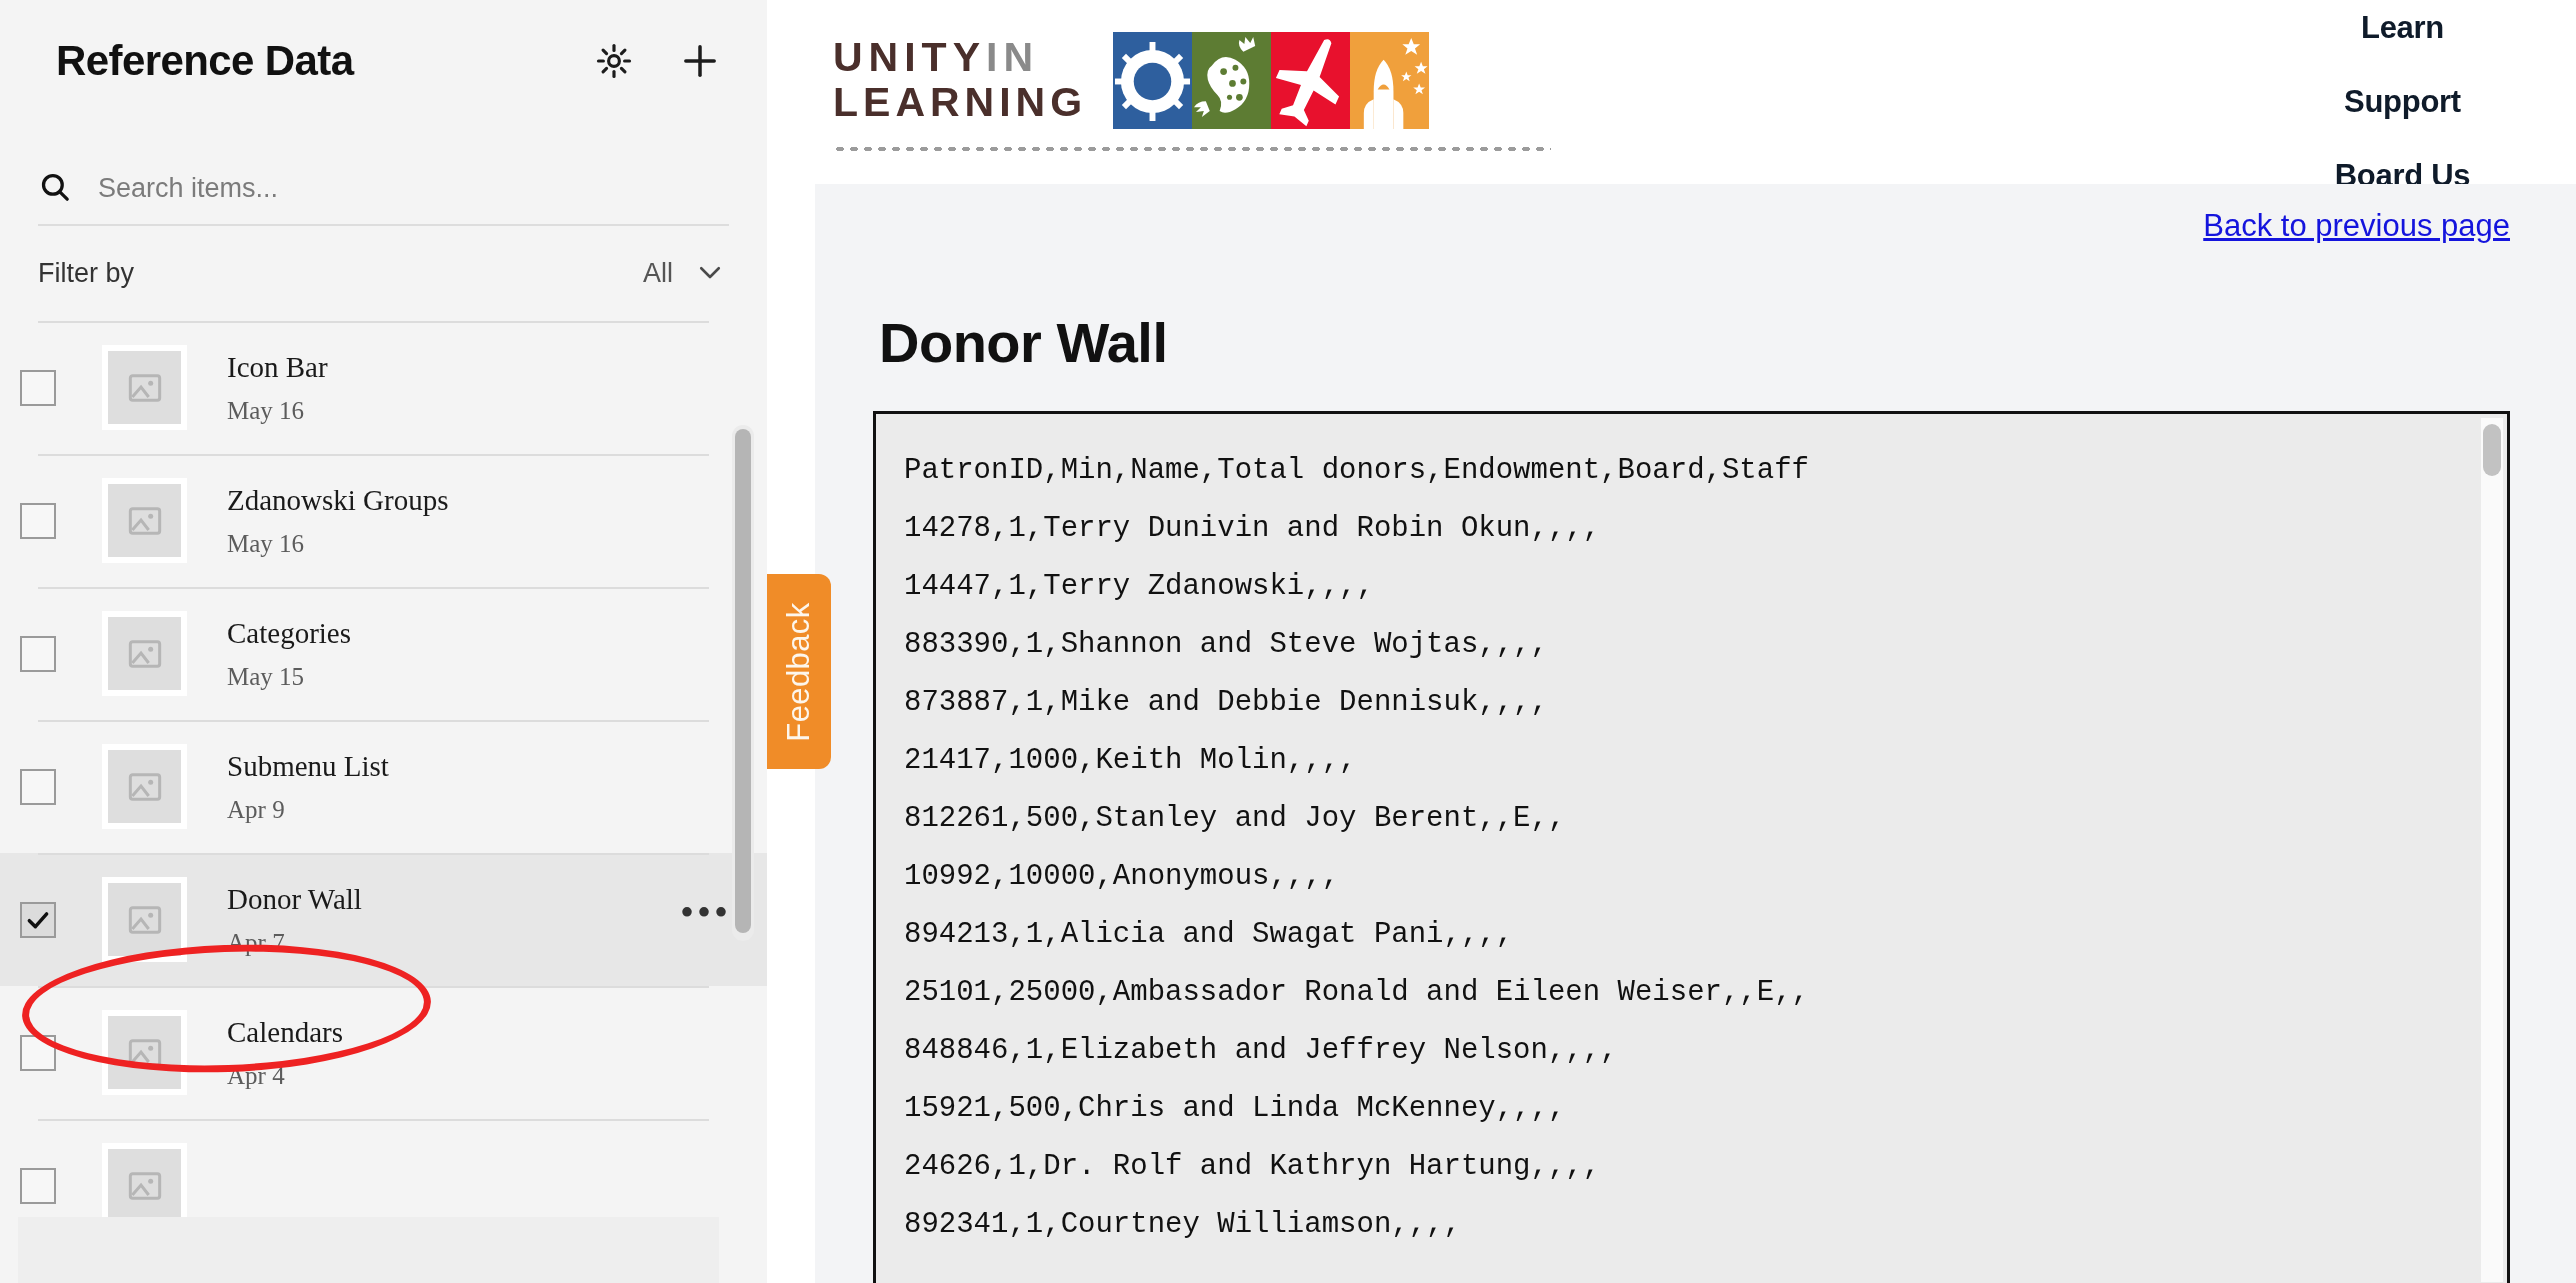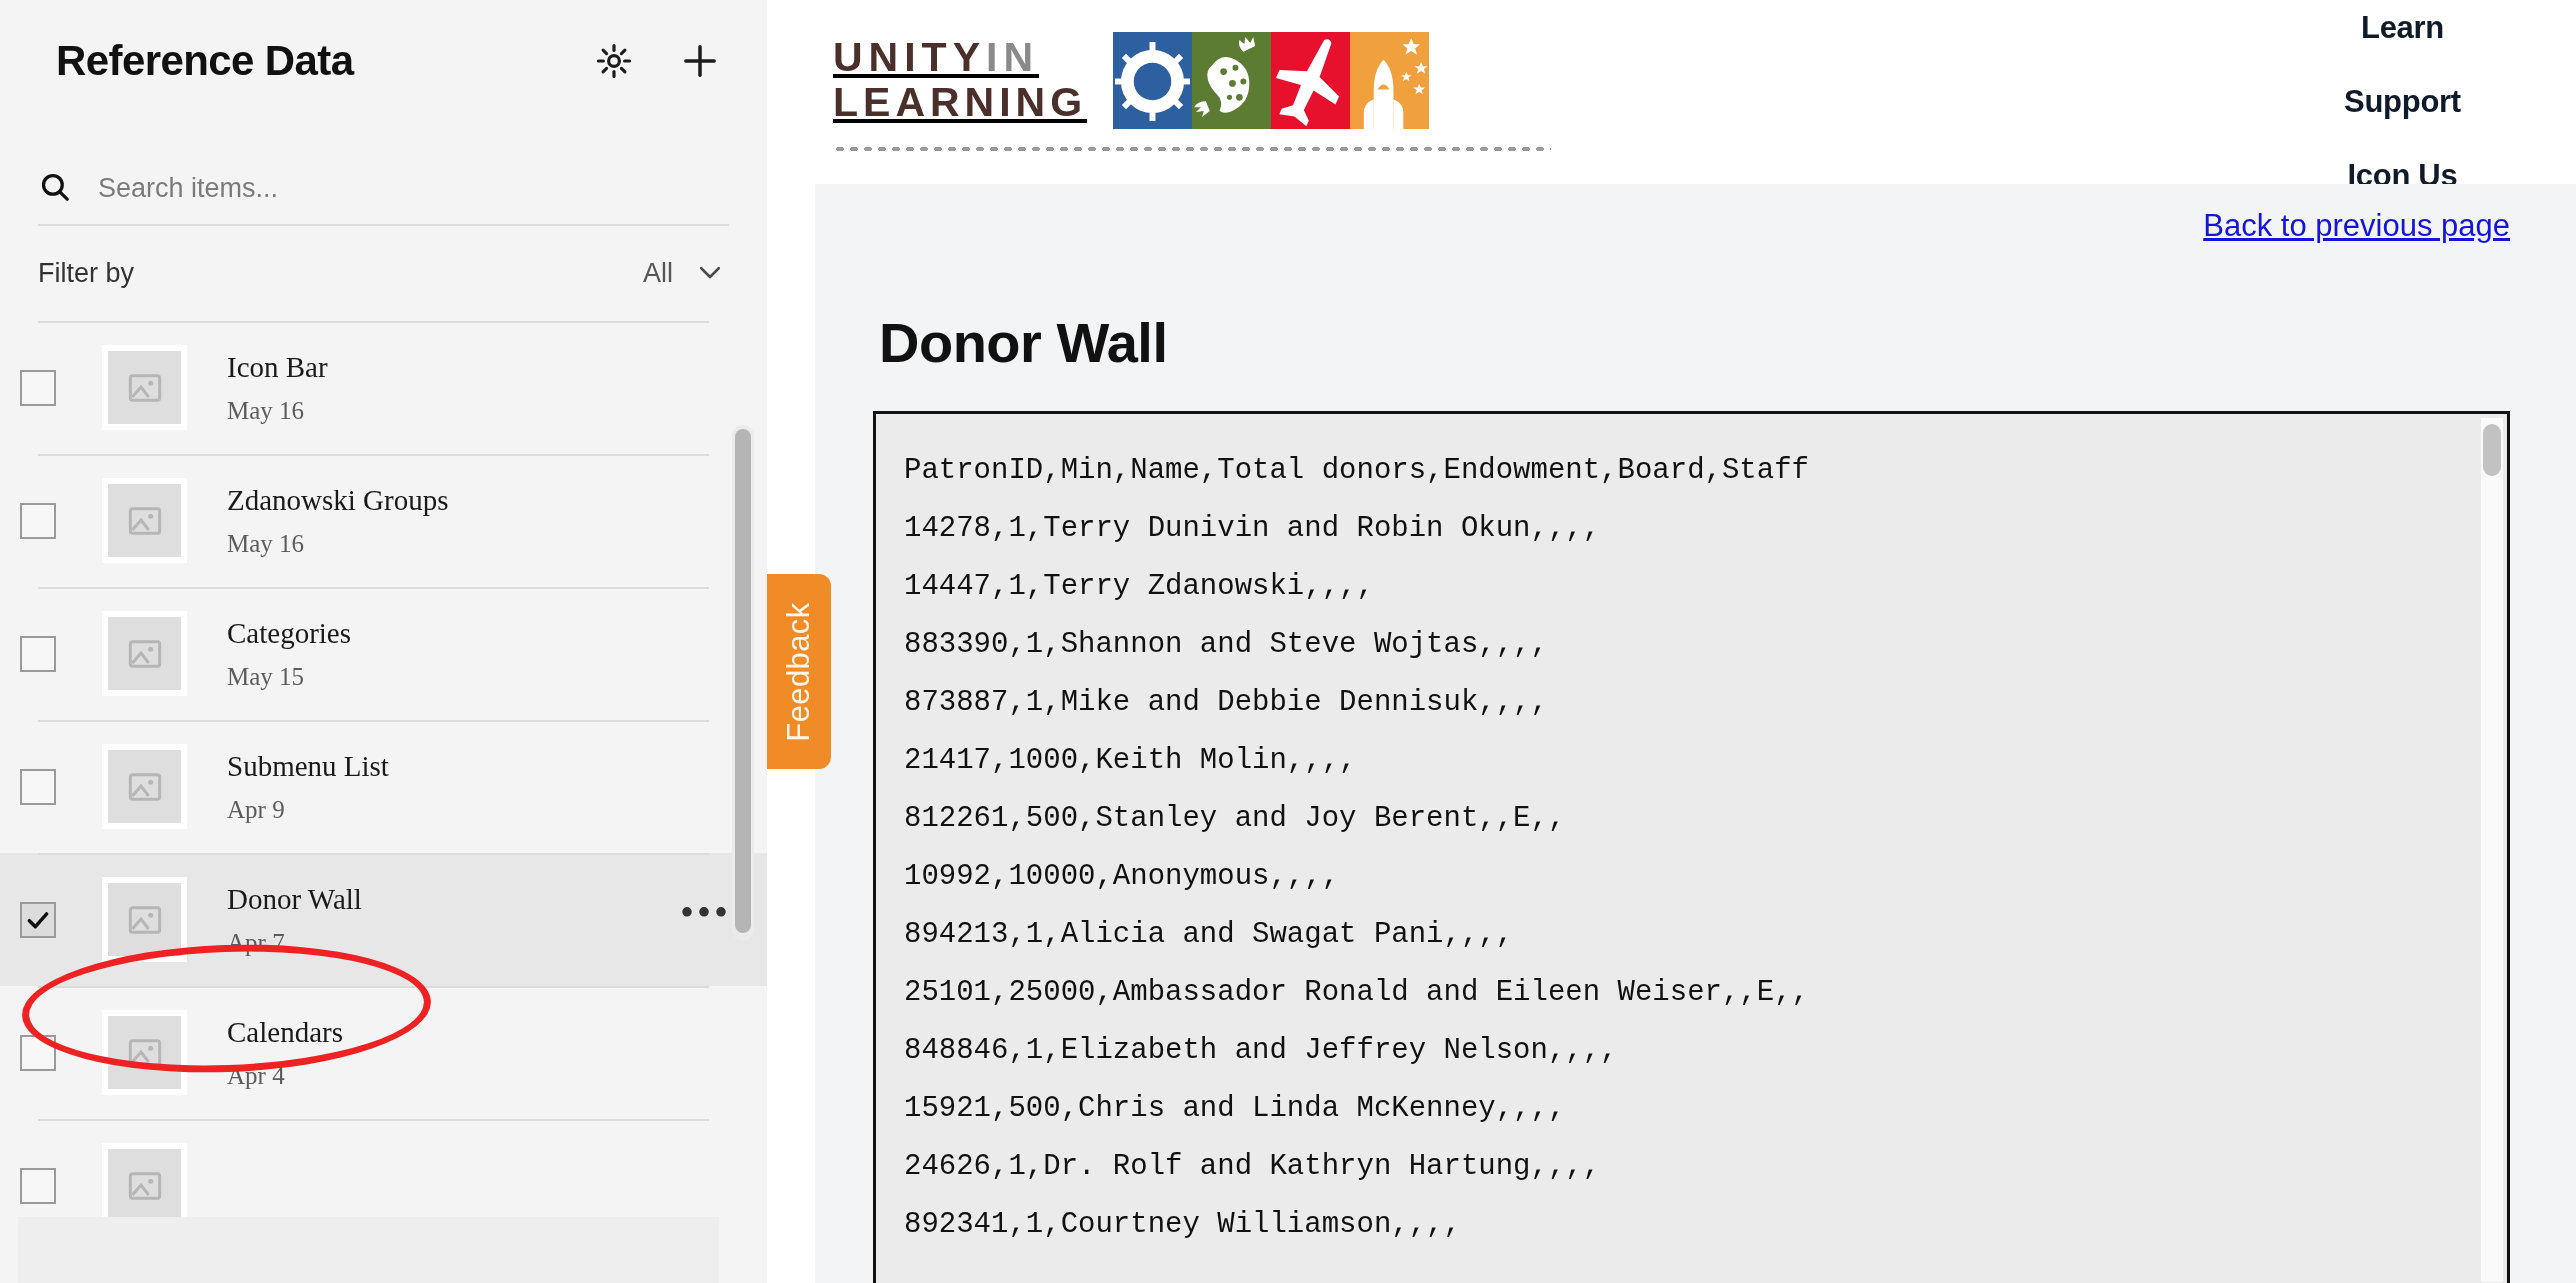--- a/index.html
+++ b/index.html
@@ -118,21 +118,21 @@
   
   .main {
     flex: 1; height: 1283px; background: #ffffff;
     position: relative; overflow: hidden;
   }
   .site-header {
     height: 184px; background: #ffffff;
     display: flex; align-items: center;
     padding: 0 66px 0 66px;
   }
-  .logo-wrap { display: flex; flex-direction: column; text-decoration: underline; }
+  .logo-wrap { display: flex; flex-direction: column; }
   .logo-row { display: flex; align-items: center; gap: 26px; }
   .logo-text { display: flex; flex-direction: column; line-height: 0.96; }
   .logo-l1 { font-size: 41px; letter-spacing: 6px; font-weight: bold; color: #4a2f2b; }
   .logo-l1 .dim { color: #8a8a8a; font-weight: bold; }
   .logo-l2 { font-size: 41px; letter-spacing: 5px; font-weight: bold; color: #4a2f2b; margin-top: 6px; }
   .logo-blocks { display: flex; height: 97px; }
   .logo-blocks > div { width: 79px; height: 97px; position: relative; overflow: hidden; }
   .lb-blue { background: #2e5f9e; }
   .lb-green { background: #5d7c33; }
   .lb-red { background: #e8112d; }
@@ -457,21 +457,21 @@
           </div>
         </div>
         <div class="logo-dots"></div>
       </div>
 
       <nav class="nav">
         <a href="#">Home</a>
         <a href="#">Visit</a>
         <a href="#">Learn</a>
         <a href="#">Support</a>
-        <a href="#">Icon Us</a>
+        <a href="#">Board Us</a>
         <button class="donate-btn">Donate</button>
       </nav>
     </header>
 
     <section class="content-area">
       <div class="backlink-row">
         <a class="backlink" href="#">Back to previous page</a>
       </div>
       <h1 class="page-title">Donor Wall</h1>
 

